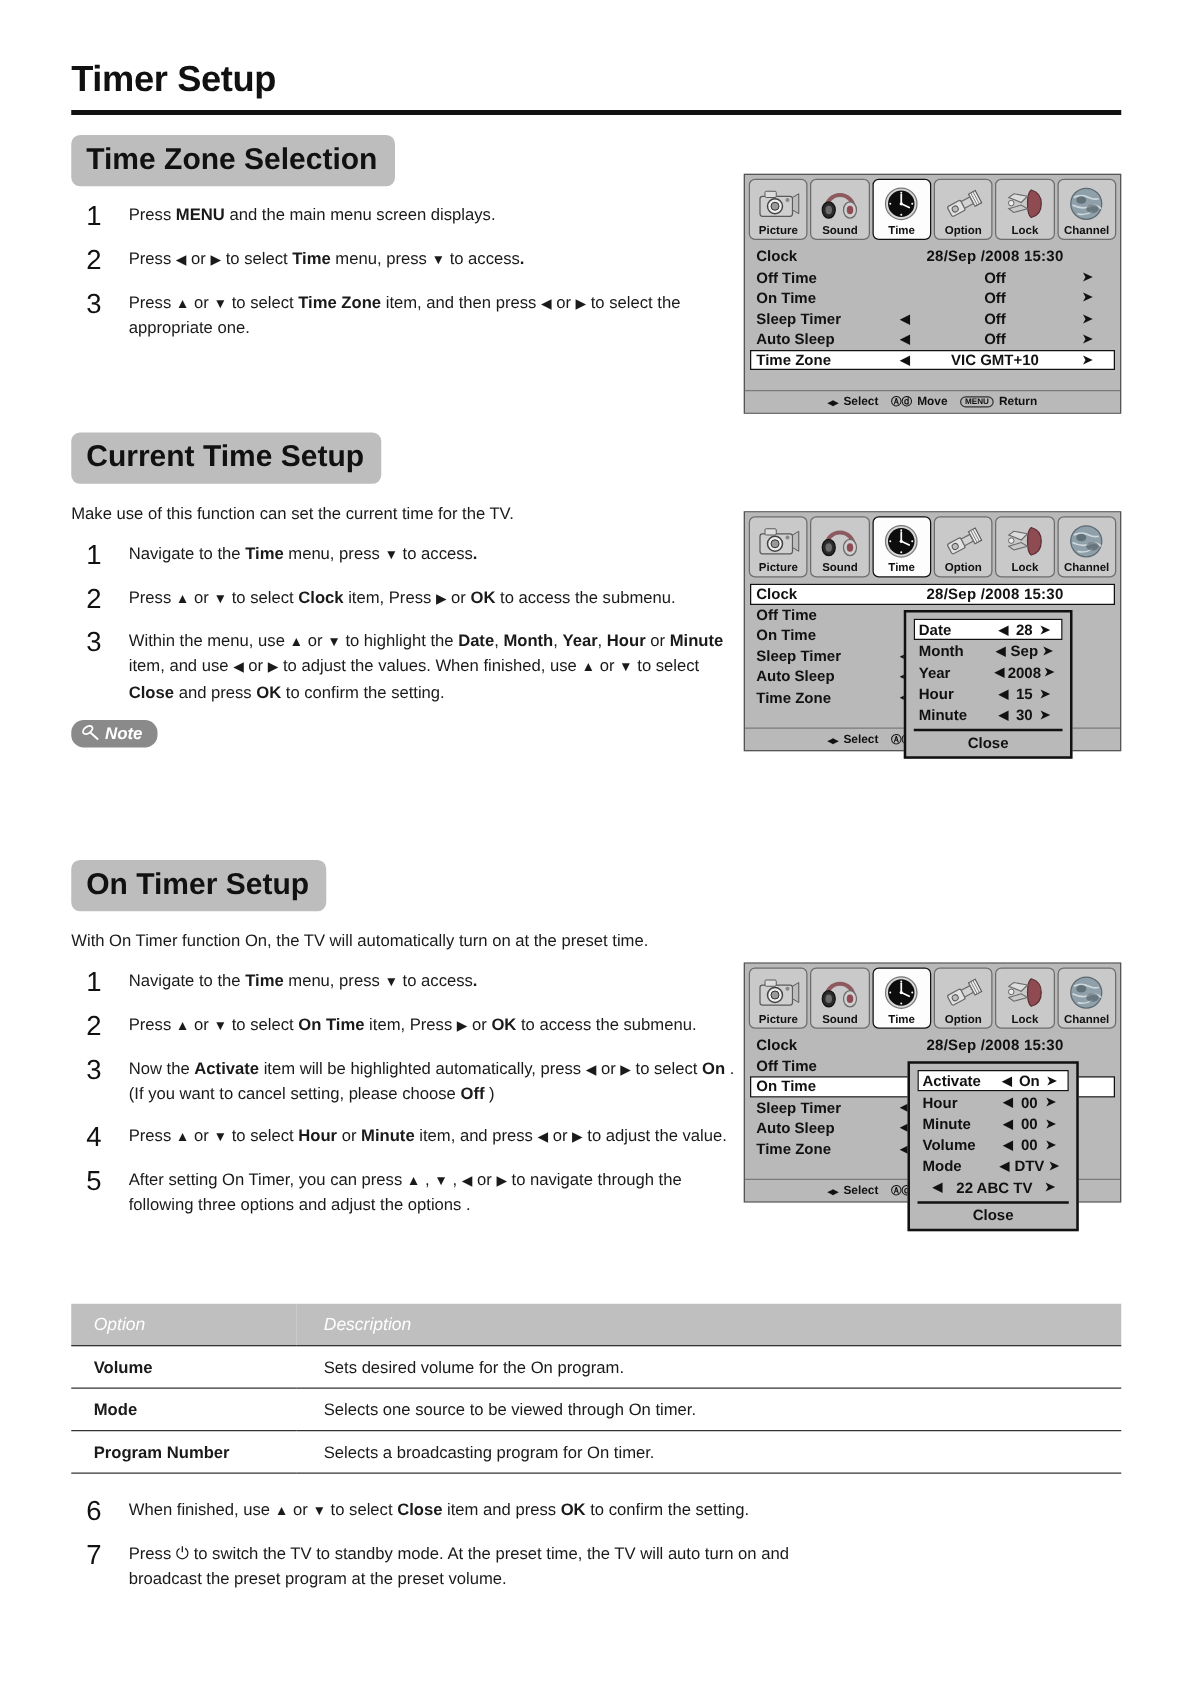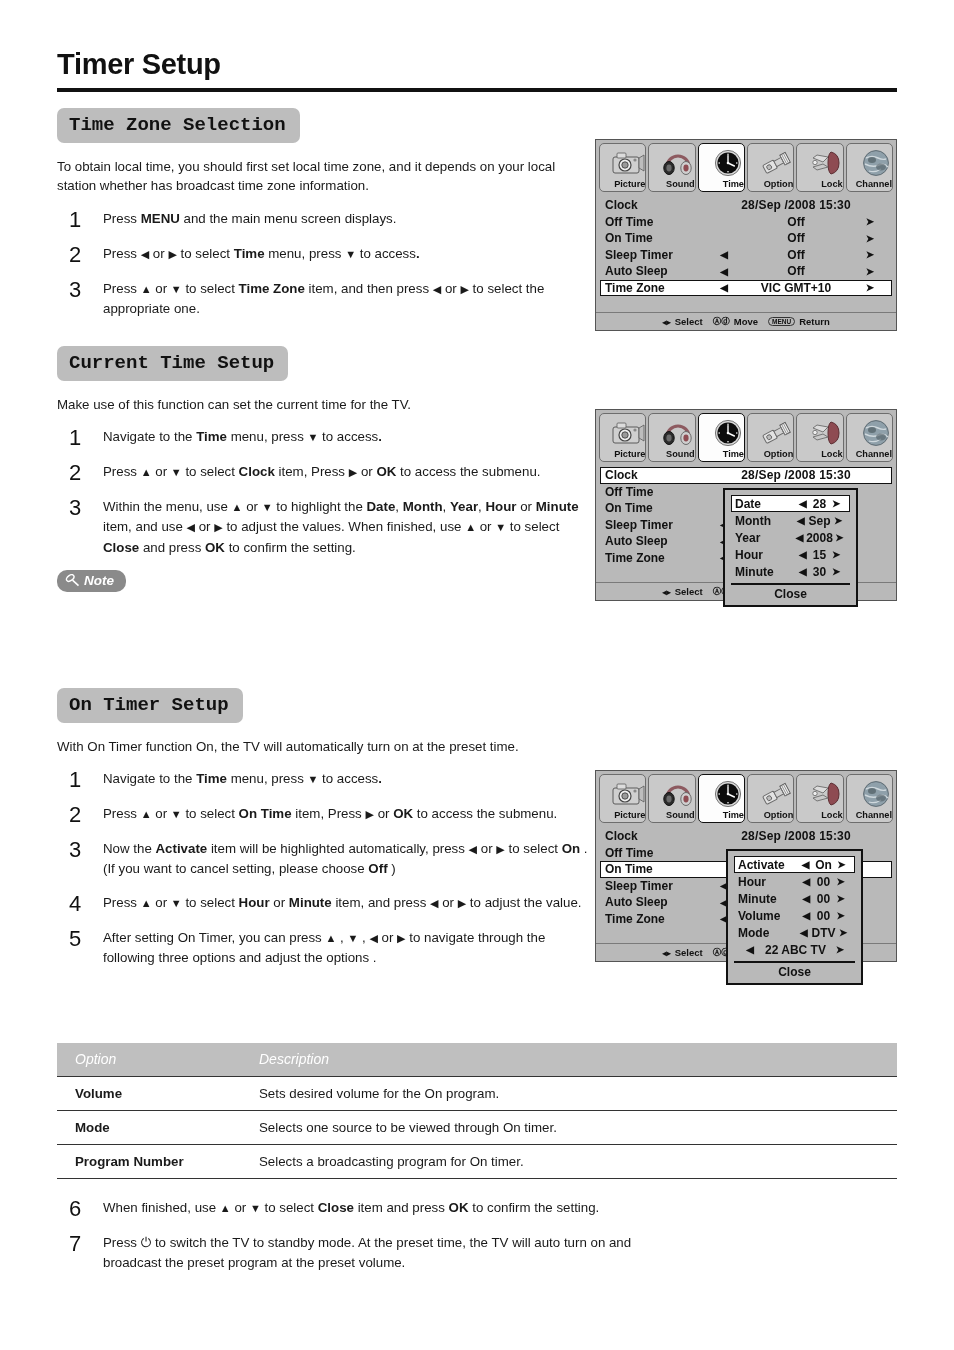--- a/index.html
+++ b/index.html
@@ -22,24 +22,23 @@
   .title-rule {
     position: absolute; left: 57px; top: 88px;
     width: 840px; height: 4px; background: #111;
   }
 
   
   .sect-head {
     display: inline-block;
     background: #bdbdbd;
     color: #111;
-    font-size: 19px; font-weight: bold;
+    font-size: 24px; font-weight: bold;
     padding: 6px 14px 7px 12px;
     border-radius: 7px;
-    font-family: Liberation Mono, monospace;
   }
 
   
   .para {
     font-size: 13.3px; line-height: 1.45; color: #1a1a1a;
   }
 
   
   .step { display: flex; margin-top: 13px; }
   .step-num {
@@ -95,21 +94,21 @@
     color: #111;
   }
   .osd-iconrow {
     display: flex; gap: 2px; padding: 3px 3px 2px 3px;
     background: #b9b9b9;
   }
   .osd-tab {
     flex: 1; background: #c9c9c9;
     border: 1.2px solid #6d6d6d; border-radius: 5px;
     text-align: center; padding: 2px 0 1px 0;
-    display: flex; flex-direction: column; align-items: flex-end;
+    display: flex; flex-direction: column; align-items: center;
   }
   .osd-tab.active { background: #fdfdfd; border: 1.6px solid #111; }
   .osd-tab .ico { height: 33px; display: flex; align-items: center; justify-content: center; }
   .osd-tab .lbl { font-size: 9.2px; font-weight: bold; color: #111; line-height: 11px; }
 
   .osd-rows { padding: 3px 4px 0 4px; }
   .osd-row {
     display: flex; align-items: center;
     height: 16.5px; font-size: 12px; font-weight: bold;
     padding: 0 4px;
@@ -172,21 +171,20 @@
 
 <div class="page">
 
   <div class="title-wrap">
     <div class="page-title">Timer Setup</div>
   </div>
   <div class="title-rule"></div>
 
   <div style="position:absolute; left:57px; top:108px; width:525px;">
     <div class="sect-head">Time Zone Selection</div>
-    <div class="para" style="margin-top:14px;">To obtain local time, you should first set local time zone, and it depends on your local station whether has broadcast time zone information.</div>
     <div style="margin-top:11px;">
       <div class="step">
         <div class="step-num">1</div>
         <div class="step-body">Press <b>MENU</b> and the main menu screen displays.</div>
       </div>
       <div class="step">
         <div class="step-num">2</div>
         <div class="step-body">Press <span class="ar">◀</span> or <span class="ar">▶</span> to select <b>Time</b> menu, press <span class="ar">▼</span> to access<b>.</b></div>
       </div>
       <div class="step">

